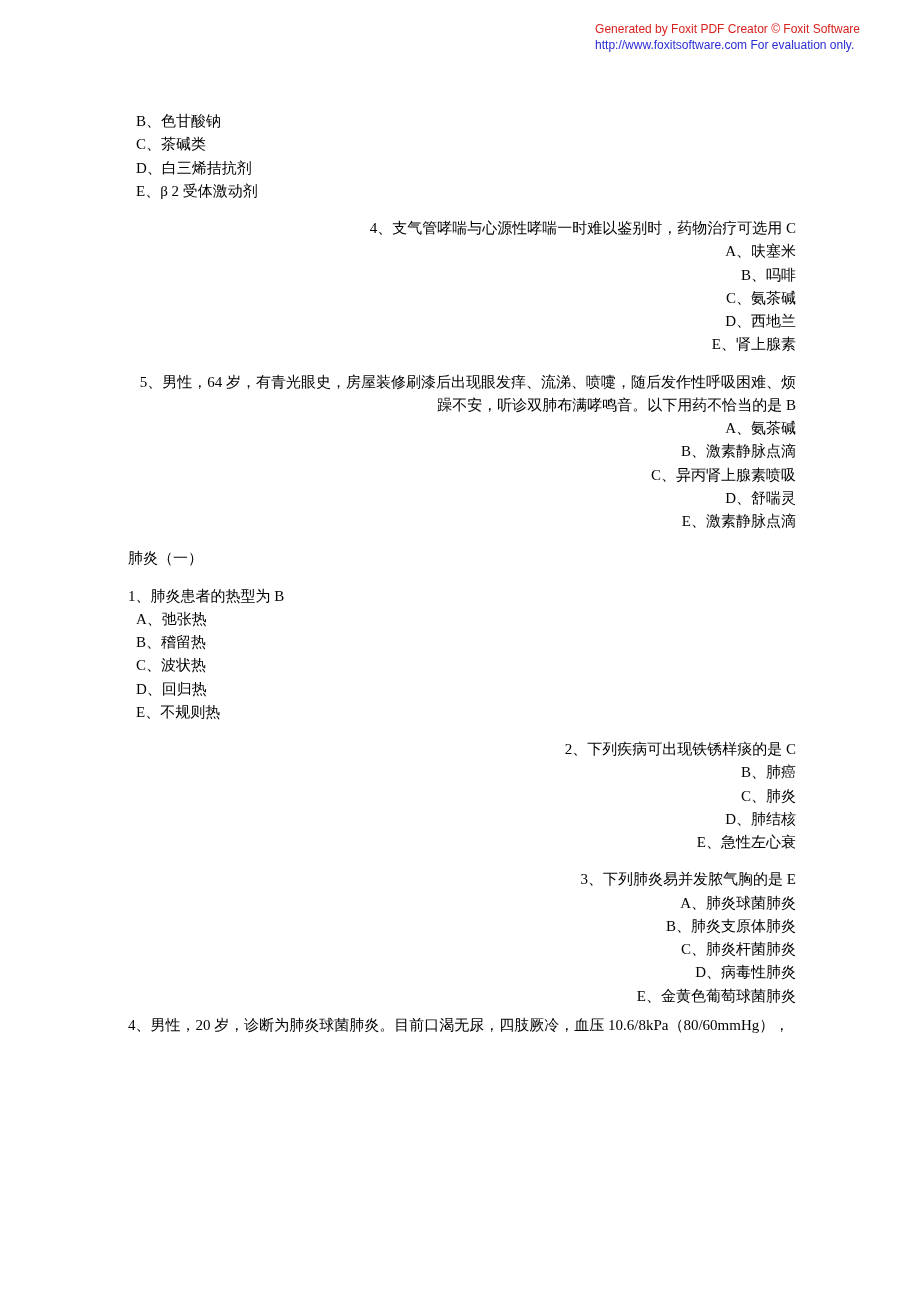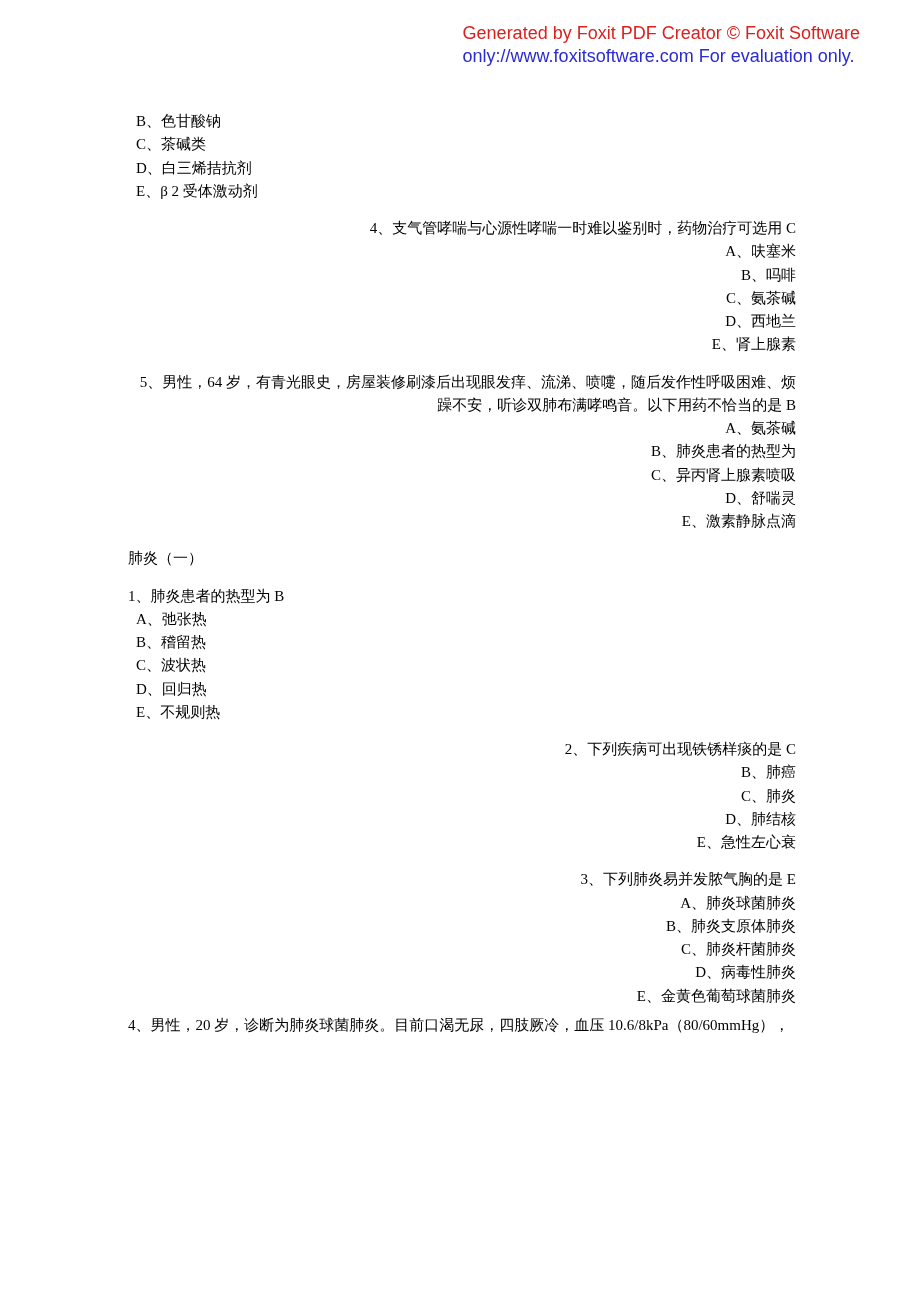--- a/index.html
+++ b/index.html
@@ -8,21 +8,21 @@
       height: 1302px;
       background: #ffffff;
       font-family: "SimSun", "宋体", serif;
       position: relative;
     }
     .watermark {
       position: absolute;
       top: 22px;
       right: 60px;
       font-family: Arial, sans-serif;
-      font-size: 18px;
+      font-size: 12px;
       line-height: 1.3;
       text-align: left;
       margin-left: 8px;
     }
     .watermark-line1 { color: #d9221f; }
     .watermark-line2 { color: #2a2ad4; }
     .content {
       position: absolute;
       top: 110px;
       left: 128px;
@@ -36,21 +36,21 @@
     .section-title { margin-top: 14px; margin-bottom: 14px; }
     .q-block { }
     .first-options { }
     .q4-text { text-align: justify; text-justify: inter-ideograph; margin-top: 6px; }
   </style>
 </head>
 <body>
 
 <div class="watermark">
   <div class="watermark-line1">Generated by Foxit PDF Creator © Foxit Software</div>
-  <div class="watermark-line2">only://www.foxitsoftware.com   For evaluation only.</div>
+  <div class="watermark-line2">http://www.foxitsoftware.com   For evaluation only.</div>
 </div>
 
 <div class="content">
 
   <div class="first-options q-block">
     <div class="option">B、色甘酸钠</div>
     <div class="option">C、茶碱类</div>
     <div class="option">D、白三烯拮抗剂</div>
     <div class="option">E、β  2  受体激动剂</div>
   </div>
@@ -60,21 +60,21 @@
     <div class="option">A、呋塞米</div>
     <div class="option">B、吗啡</div>
     <div class="option">C、氨茶碱</div>
     <div class="option">D、西地兰</div>
     <div class="option">E、肾上腺素</div>
   </div>
 
   <div class="question q-block">
     <div>5、男性，64 岁，有青光眼史，房屋装修刷漆后出现眼发痒、流涕、喷嚏，随后发作性呼吸困难、烦躁不安，听诊双肺布满哮鸣音。以下用药不恰当的是 B</div>
     <div class="option">A、氨茶碱</div>
-    <div class="option">B、肺炎患者的热型为</div>
+    <div class="option">B、激素静脉点滴</div>
     <div class="option">C、异丙肾上腺素喷吸</div>
     <div class="option">D、舒喘灵</div>
     <div class="option">E、激素静脉点滴</div>
   </div>
 
   <div class="section-title">肺炎（一）</div>
 
   <div class="q-block">
     <div>1、肺炎患者的热型为 B</div>
     <div class="option">A、弛张热</div>

